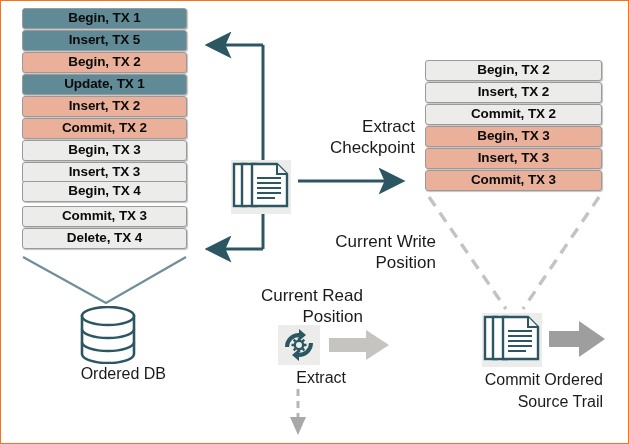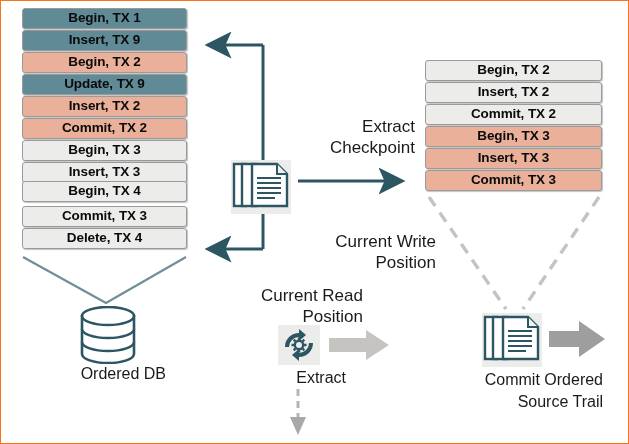--- a/index.html
+++ b/index.html
@@ -110,23 +110,23 @@
     </g>
 
     <g>
       <path d="M297,388 L297,418" fill="none" stroke="#b5b5b5" stroke-width="3" stroke-dasharray="7,5"></path>
       <path d="M289,416 L305,416 L297,434 Z" fill="#a8a8a8"></path>
     </g>
   </svg>
 
   <div>
     <div class="log-row left-row c-teal" style="top:7px">Begin, TX 1</div>
-    <div class="log-row left-row c-teal" style="top:29px">Insert, TX 9</div>
+    <div class="log-row left-row c-teal" style="top:29px">Insert, TX 5</div>
     <div class="log-row left-row c-salmon" style="top:51px">Begin, TX 2</div>
-    <div class="log-row left-row c-teal" style="top:73px">Update, TX 9</div>
+    <div class="log-row left-row c-teal" style="top:73px">Update, TX 1</div>
     <div class="log-row left-row c-salmon" style="top:95px">Insert, TX 2</div>
     <div class="log-row left-row c-salmon" style="top:117px">Commit, TX 2</div>
     <div class="log-row left-row c-gray" style="top:139px">Begin, TX 3</div>
     <div class="log-row left-row c-gray" style="top:161px">Insert, TX 3</div>
     <div class="log-row left-row c-gray" style="top:180px">Begin, TX 4</div>
     <div class="log-row left-row c-gray" style="top:205px">Commit, TX 3</div>
     <div class="log-row left-row c-gray" style="top:227px">Delete, TX 4</div>
   </div>
 
   <div>

